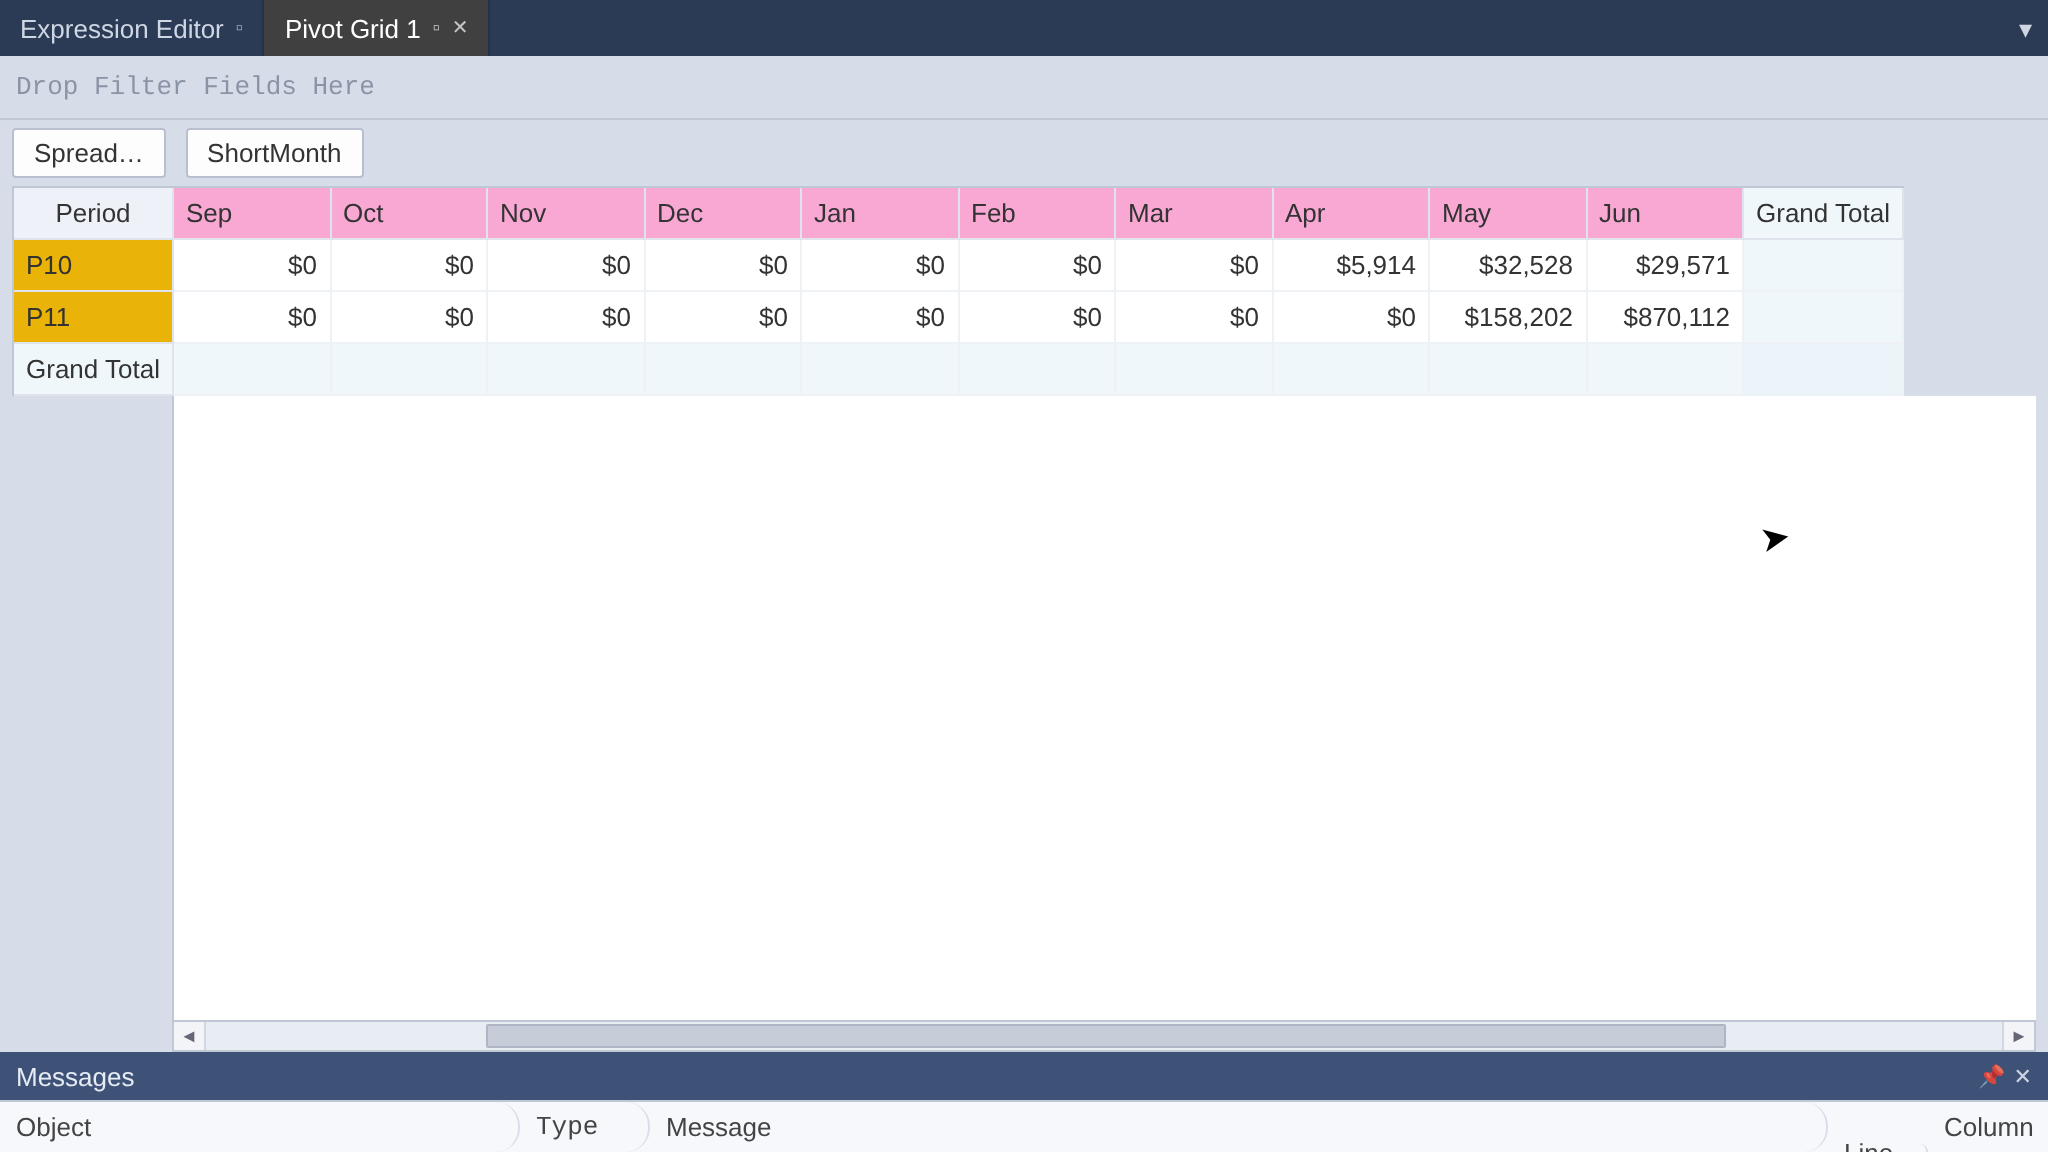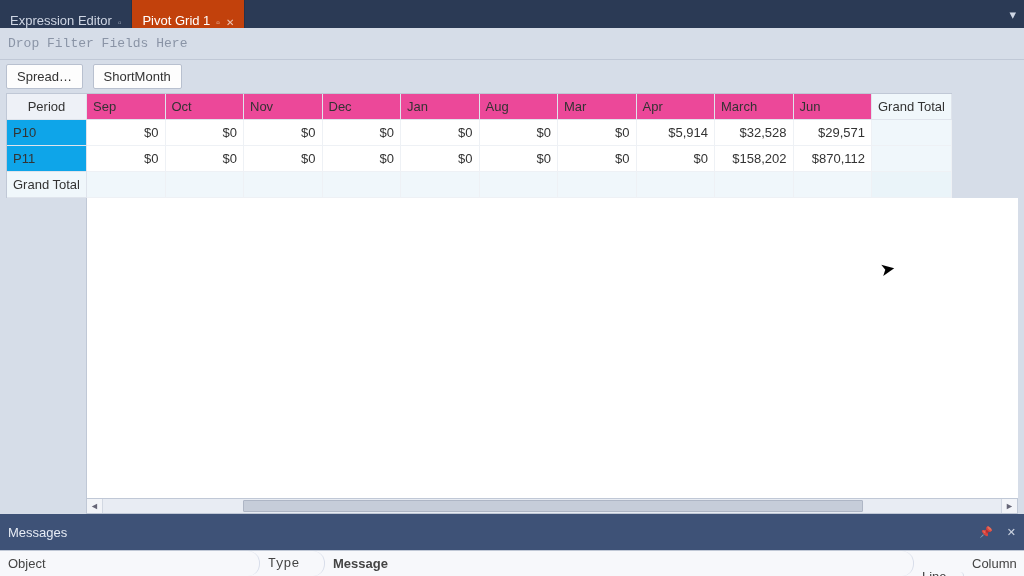--- a/index.html
+++ b/index.html
@@ -17,29 +17,29 @@
   
   .tabbar {
     background: #2b3a55;
     height: 28px;
     display: flex;
     align-items: stretch;
     position: relative;
   }
   .tab {
     display: flex;
-    align-items: flex-end;
+    align-items: center;
     padding: 0 10px;
     color: #cfd6e4;
     gap: 6px;
     cursor: pointer;
     border-right: 1px solid #23324a;
   }
   .tab.active {
-    background: #c2410c;
+    background: #404040;
     color: #fff;
   }
   .tab .pin, .tab .close {
     font-size: 10px;
     opacity: 0.7;
   }
   .tabbar .dropdown {
     margin-left: auto;
     color: #cfd6e4;
     padding: 0 8px;
@@ -85,34 +85,34 @@
   }
   .pivot {
     display: grid;
     grid-template-columns: 80px repeat(10, 78.5px) 80px;
     background: #fff;
     border: 1px solid #c0c8d6;
     border-bottom: none;
     width: 946px;
   }
   .ph {
-    background: #ec4899;
+    background: #f9a8d4;
     border-right: 1px solid #dfe4ec;
     border-bottom: 1px solid #dfe4ec;
     padding: 5px 6px;
     font-weight: 400;
     color: #333;
     text-align: left;
   }
   .ph.corner {
     background: #eef1f7;
     text-align: center;
   }
   .rh {
-    background: #0ea5e9;
+    background: #eab308;
     border-right: 1px solid #dfe4ec;
     border-bottom: 1px solid #dfe4ec;
     padding: 5px 6px;
     color: #333;
   }
   .cell {
     border-right: 1px solid #eef1f5;
     border-bottom: 1px solid #eef1f5;
     padding: 5px 6px;
     text-align: right;
@@ -168,25 +168,25 @@
     width: 620px;
     background: #c6cdd9;
     border: 1px solid #aeb6c5;
     border-radius: 1px;
     cursor: pointer;
   }
   
   .messages-header {
     background: #3e5277;
     color: #e6ebf4;
-    height: 36px;
+    height: 24px;
     display: flex;
     align-items: center;
     padding: 0 8px;
-    gap: 14px;
+    gap: 4px;
   }
   .messages-header .spacer { flex: 1; }
   .messages-header .icon {
     font-size: 11px;
     opacity: 0.85;
     cursor: pointer;
   }
   .messages-cols {
     background: #f7f8fb;
     border-top: 1px solid #c0c8d6;
@@ -197,21 +197,21 @@
   .messages-cols .mcol {
     border-right: 1px solid #d8deea;
     padding: 4px 8px;
     color: #444;
     display: flex;
     align-items: center;
     border-radius: 12px;
   }
   .mcol.object { width: 260px; }
   .mcol.type { width: 65px; font-family: Liberation Mono, monospace; }
-  .mcol.message { flex: 1; font-weight: bold; }
+  .mcol.message { flex: 1; }
   .mcol.line { width: 50px; margin-top: 21px; }
   .mcol.column { width: 60px; border-right: none; }
   
   .cursor {
     position: absolute;
     left: 880px;
     top: 258px;
     font-size: 18px;
     color: #000;
     pointer-events: none;
@@ -249,24 +249,24 @@
 
 <div class="grid-wrap">
   <div class="pivot">
 
     <div class="ph corner">Period</div>
     <div class="ph">Sep</div>
     <div class="ph">Oct</div>
     <div class="ph">Nov</div>
     <div class="ph">Dec</div>
     <div class="ph">Jan</div>
-    <div class="ph">Aug</div>
+    <div class="ph">Feb</div>
     <div class="ph">Mar</div>
     <div class="ph">Apr</div>
-    <div class="ph">March</div>
+    <div class="ph">May</div>
     <div class="ph">Jun</div>
     <div class="ph gt-col">Grand Total</div>
 
     <div class="rh">P10</div>
     <div class="cell">$0</div>
     <div class="cell">$0</div>
     <div class="cell">$0</div>
     <div class="cell">$0</div>
     <div class="cell">$0</div>
     <div class="cell">$0</div>

